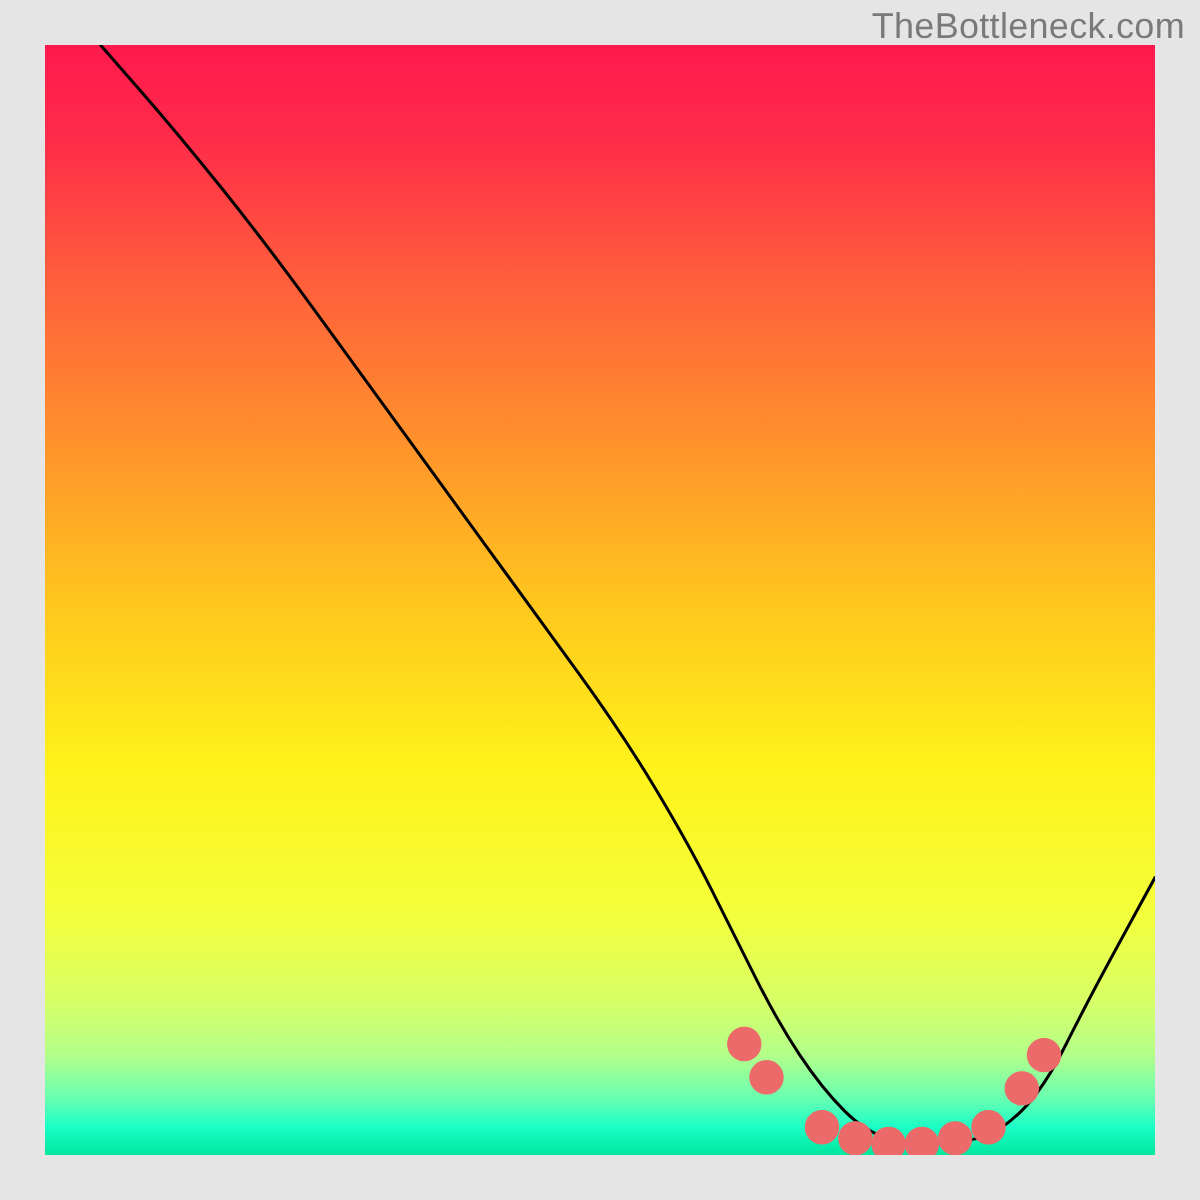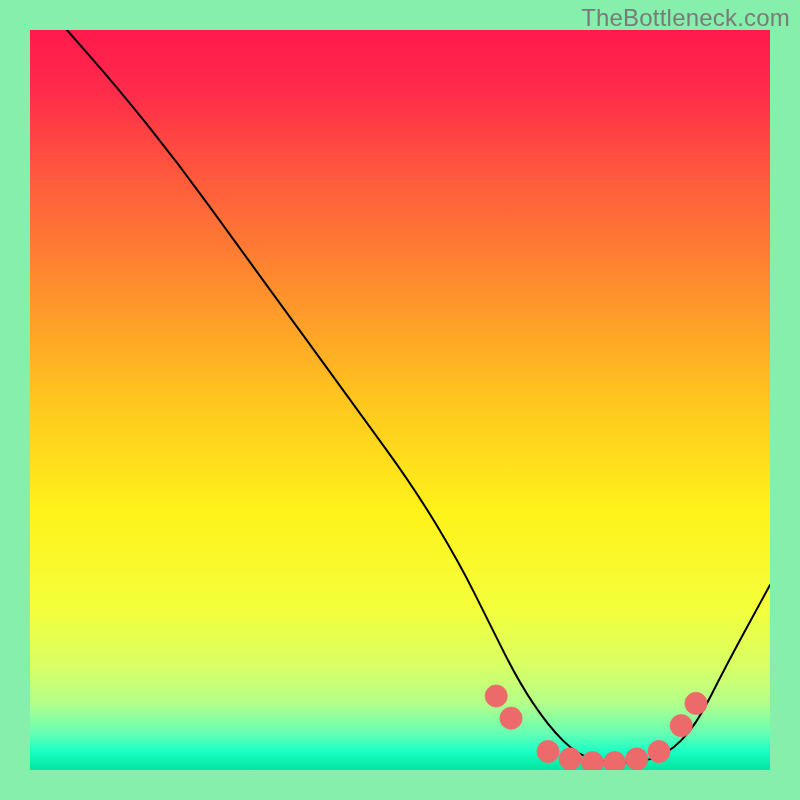--- a/index.html
+++ b/index.html
@@ -8,21 +8,21 @@
     width: 800px;
     height: 800px;
     background: #000;
     overflow: hidden;
     font-family: Arial, Helvetica, sans-serif;
   }
   .frame {
     position: relative;
     width: 800px;
     height: 800px;
-    background: #86efac;
+    background: #e5e5e5;
   }
   .watermark {
     position: absolute;
     top: 4px;
     right: 10px;
     font-size: 24px;
     color: #7a7a7a;
     font-weight: 500;
     letter-spacing: 0.2px;
     z-index: 50;

